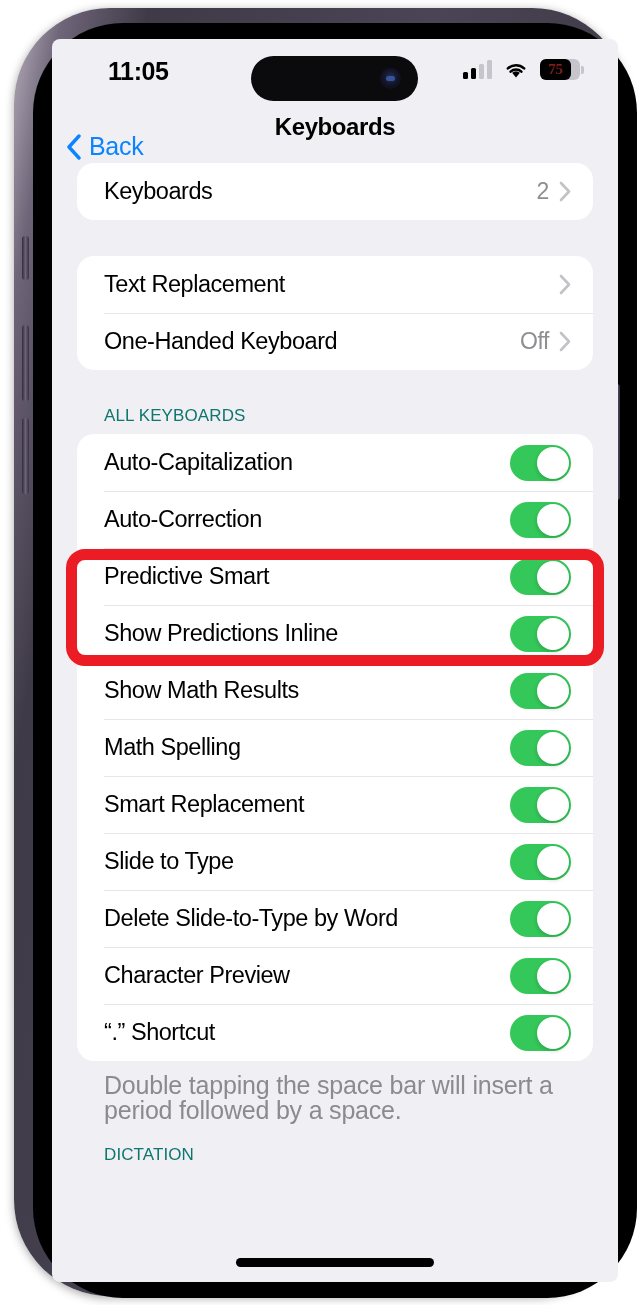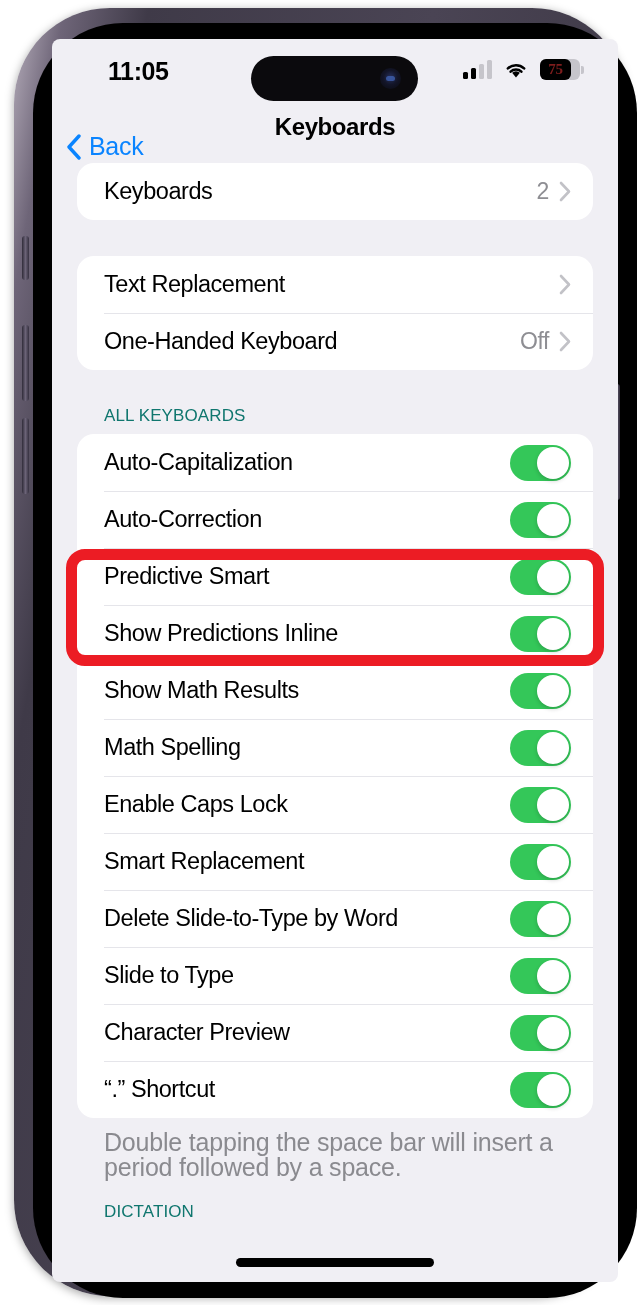--- a/index.html
+++ b/index.html
@@ -409,43 +409,37 @@
             </span>
         </div>
 
         <div class="row">
           <span class="row-label">Math Spelling</span>
           <span class="toggle">
               <span class="toggle-knob"></span>
             </span>
         </div>
 
-        <div class="row">
-          <span class="row-label">Enable Caps Lock</span>
-          <span class="toggle">
-              <span class="toggle-knob"></span>
-            </span>
-        </div>
 
         <div class="row">
           <span class="row-label">Smart Replacement</span>
           <span class="toggle">
               <span class="toggle-knob"></span>
             </span>
         </div>
 
         <div class="row">
+          <span class="row-label">Slide to Type</span>
+          <span class="toggle">
+              <span class="toggle-knob"></span>
+            </span>
+        </div>
+
+        <div class="row">
           <span class="row-label">Delete Slide-to-Type by Word</span>
-          <span class="toggle">
-              <span class="toggle-knob"></span>
-            </span>
-        </div>
-
-        <div class="row">
-          <span class="row-label">Slide to Type</span>
           <span class="toggle">
               <span class="toggle-knob"></span>
             </span>
         </div>
 
         <div class="row">
           <span class="row-label">Character Preview</span>
           <span class="toggle">
               <span class="toggle-knob"></span>
             </span>

